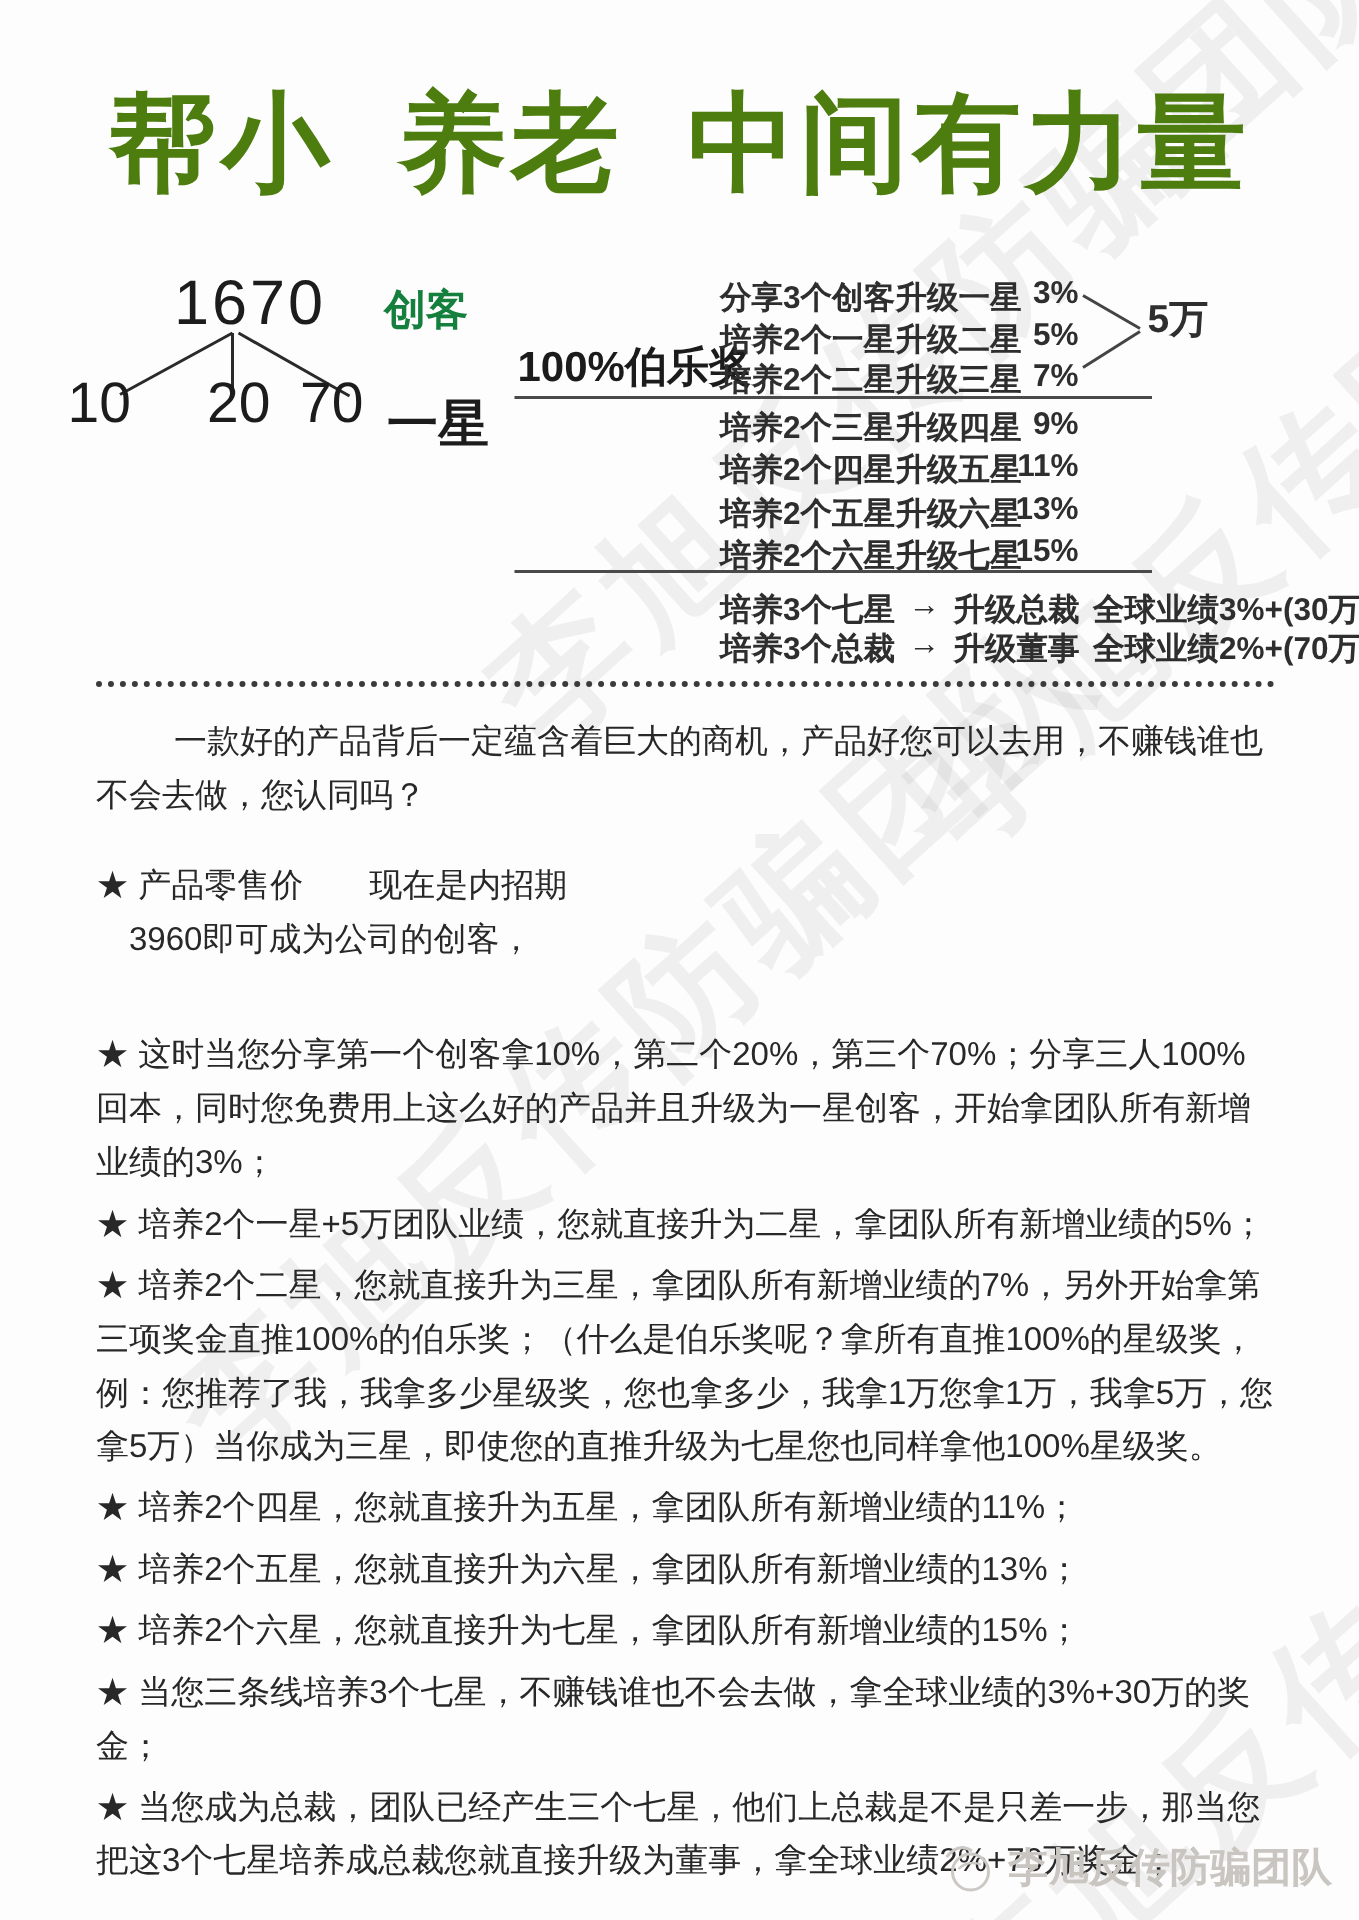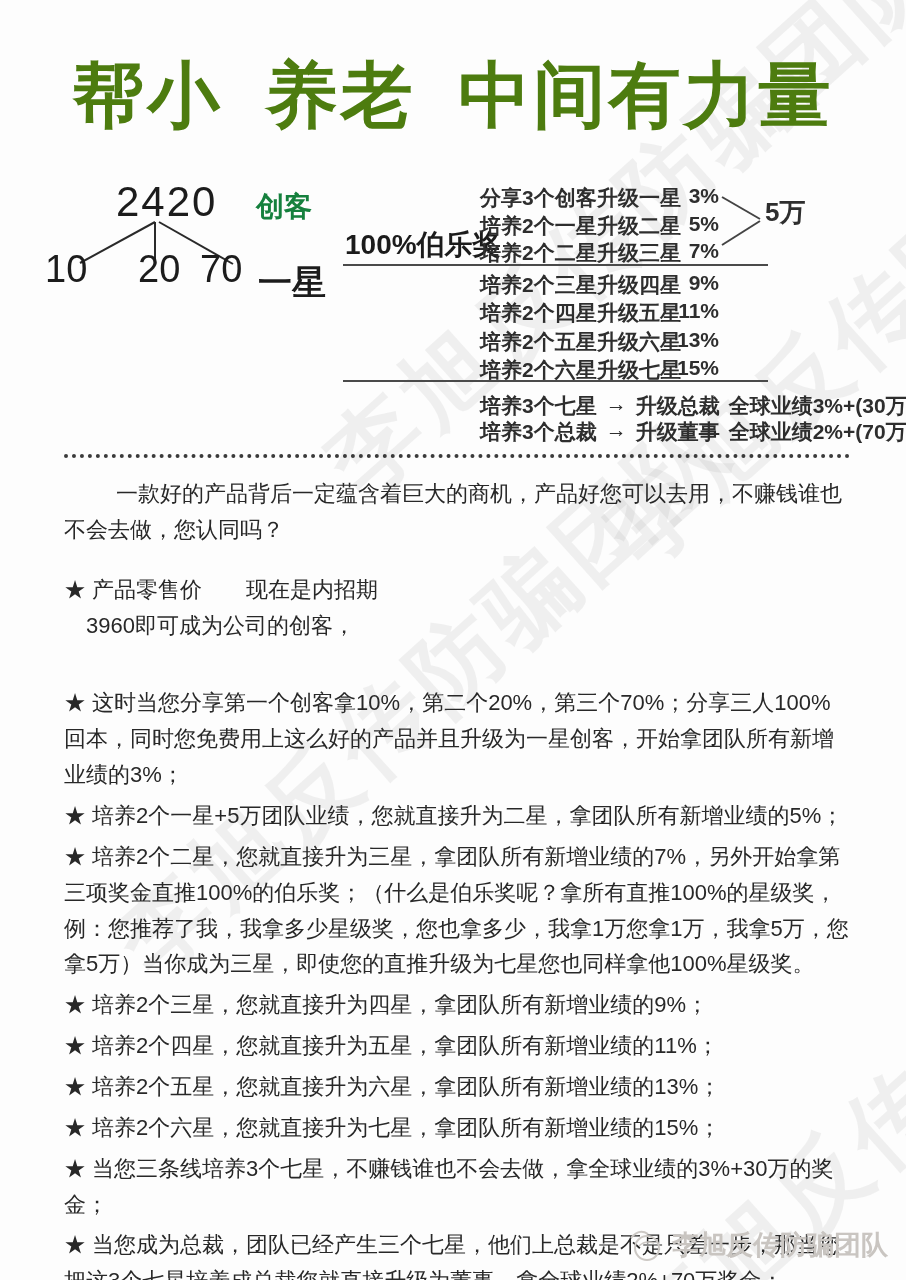--- a/index.html
+++ b/index.html
@@ -59,21 +59,21 @@
 <div class="page">
 
   <div class="wm" style="left:300px;top:430px;">李旭反传防骗团队</div>
   <div class="wm" style="left:580px;top:500px;">李旭反传防骗团队</div>
   <div class="wm" style="left:90px;top:910px;">李旭反传防骗团队</div>
   <div class="wm" style="left:600px;top:1300px;">李旭反传防骗团队</div>
 
   <h1 class="title">帮小 养老 中间有力量</h1>
 
   <div class="diagram">
-    <span class="d-root">2420</span>
+    <span class="d-root">1670</span>
     <span class="d-root-label">创客</span>
     <svg class="d-lines" width="300" height="115">
       <line x1="115" y1="44" x2="40" y2="85" stroke="#2a2a2a" stroke-width="2"></line>
       <line x1="115" y1="44" x2="115" y2="84" stroke="#2a2a2a" stroke-width="2"></line>
       <line x1="119" y1="44" x2="193" y2="86" stroke="#2a2a2a" stroke-width="2"></line>
     </svg>
     <span class="d-c0">10</span>
     <span class="d-c1">20</span>
     <span class="d-c2">70</span>
     <span class="d-child-label">一星</span>
@@ -145,21 +145,20 @@
 
   <div class="dash"></div>
 
   <div class="content">
     <p class="intro">一款好的产品背后一定蕴含着巨大的商机，产品好您可以去用，不赚钱谁也不会去做，您认同吗？</p>
     <p class="b-first">★ 产品零售价　　现在是内招期
 　3960即可成为公司的创客，</p>
     <p class="bullet">★ 这时当您分享第一个创客拿10%，第二个20%，第三个70%；分享三人100%回本，同时您免费用上这么好的产品并且升级为一星创客，开始拿团队所有新增业绩的3%；</p>
     <p class="bullet">★ 培养2个一星+5万团队业绩，您就直接升为二星，拿团队所有新增业绩的5%；</p>
     <p class="bullet">★ 培养2个二星，您就直接升为三星，拿团队所有新增业绩的7%，另外开始拿第三项奖金直推100%的伯乐奖；（什么是伯乐奖呢？拿所有直推100%的星级奖，例：您推荐了我，我拿多少星级奖，您也拿多少，我拿1万您拿1万，我拿5万，您拿5万）当你成为三星，即使您的直推升级为七星您也同样拿他100%星级奖。</p>
-    <p class="bullet">★ 培养2个三星，您就直接升为四星，拿团队所有新增业绩的9%；</p>
     <p class="bullet">★ 培养2个四星，您就直接升为五星，拿团队所有新增业绩的11%；</p>
     <p class="bullet">★ 培养2个五星，您就直接升为六星，拿团队所有新增业绩的13%；</p>
     <p class="bullet">★ 培养2个六星，您就直接升为七星，拿团队所有新增业绩的15%；</p>
     <p class="bullet">★ 当您三条线培养3个七星，不赚钱谁也不会去做，拿全球业绩的3%+30万的奖金；</p>
     <p class="bullet">★ 当您成为总裁，团队已经产生三个七星，他们上总裁是不是只差一步，那当您把这3个七星培养成总裁您就直接升级为董事，拿全球业绩2%+70万奖金；</p>
 
   </div>
 
   <div class="brand">
     <svg width="38" height="38" viewBox="0 0 38 38">

